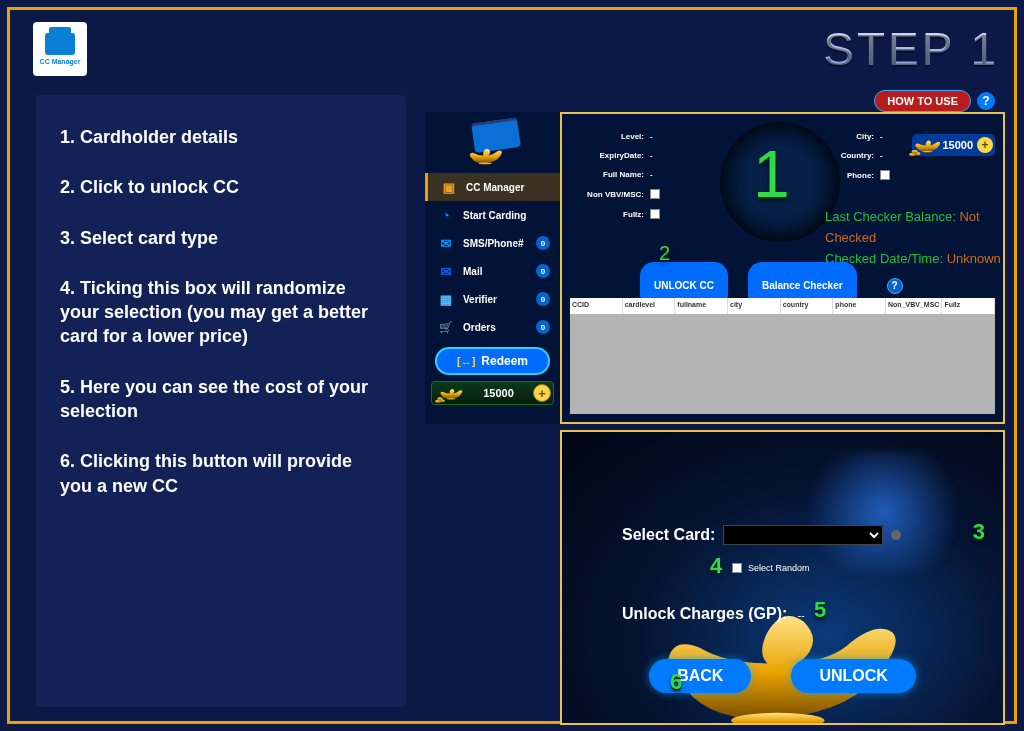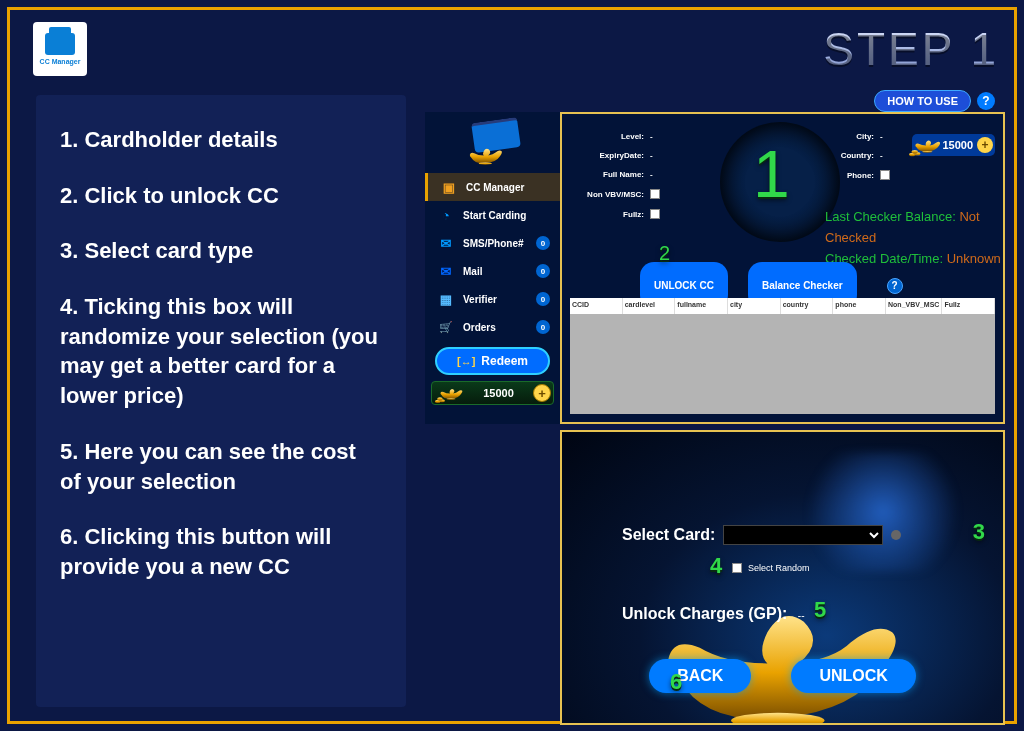--- a/index.html
+++ b/index.html
@@ -58,38 +58,38 @@
   .instruction-panel {
     position: absolute;
     left: 26px; top: 85px;
     width: 370px; height: 612px;
     background: #122156;
     border-radius: 4px;
     padding: 30px 24px 24px 24px;
     color: #fff;
   }
   .instruction-panel p {
-    font-size: 22px;
+    font-size: 18px;
     font-weight: bold;
     line-height: 1.35;
     margin-bottom: 26px;
   }
   
   .right-col {
     position: absolute;
     left: 415px; top: 80px;
     width: 580px;
   }
   .how-to-use {
     position: absolute;
     right: 10px; top: 0;
     display:flex; align-items:center; gap:6px;
   }
   .how-btn {
-    background:#1d4ed8; color:#fff; font-size:11px; font-weight:bold;
+    background:#b91c1c; color:#fff; font-size:11px; font-weight:bold;
     padding:4px 12px; border-radius:12px; border:1px solid #3da8ff;
   }
   .help-circle {
     width:18px; height:18px; border-radius:50%;
     background:#007bff; color:#fff; font-size:12px; font-weight:bold;
     display:flex; align-items:center; justify-content:center;
   }
   
   .screen-top {
     position: absolute;

